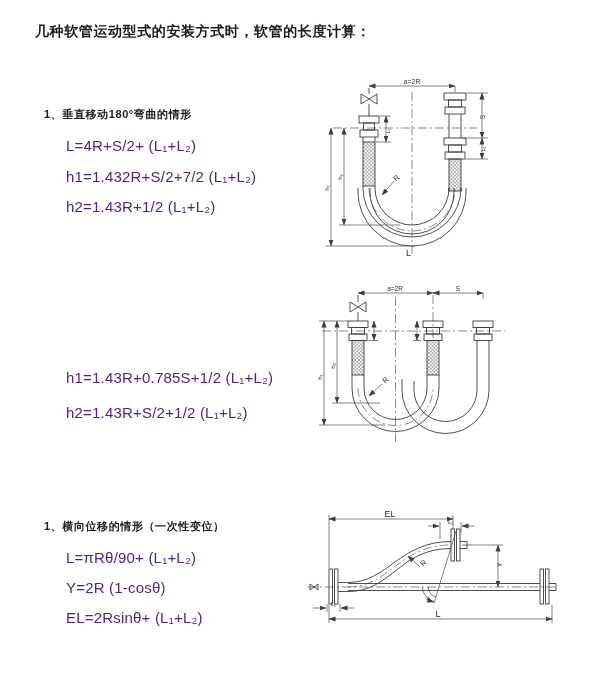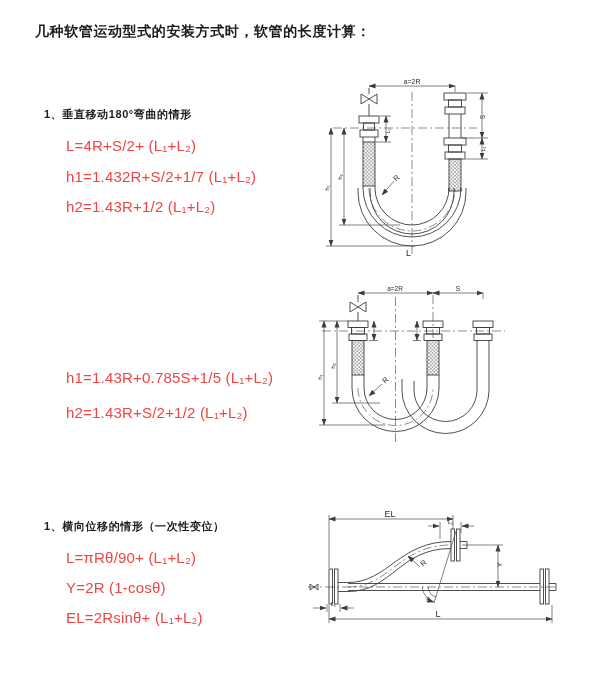--- a/index.html
+++ b/index.html
@@ -12,39 +12,39 @@
   .title {
     position:absolute; left:35px; top:23px;
     font-size:14px; font-weight:600; letter-spacing:0.6px;
   }
   .sec-heading {
     position:absolute; left:44px;
     font-size:11px; font-weight:600; letter-spacing:0.6px;
   }
   .formula {
     position:absolute; left:66px;
-    font-size:15px; font-weight:500; letter-spacing:0.2px; color:#ef4444;
+    font-size:15px; font-weight:500; letter-spacing:0.2px; color:#4c1d95;
   }
   .diagram { position:absolute; }
   svg { overflow:visible; }
   svg text { font-family:"Liberation Sans","DejaVu Sans",sans-serif; fill:#2b2b2b; }
   .drawline  { stroke:#3c3c3c; stroke-width:0.9; fill:none; }
   .dimline   { stroke:#4a4a4a; stroke-width:0.7; fill:none; }
   .chainline { stroke:#5a5a5a; stroke-width:0.7; fill:none; stroke-dasharray:9 3 2 3; }
 </style>
 </head>
 <body>
 
 <div class="page">
 
   <div class="title">几种软管运动型式的安装方式时，软管的长度计算：</div>
 
   <div class="sec-heading" style="top:107px">1、垂直移动180°弯曲的情形</div>
   <div class="formula" style="top:137px">L=4R+S/2+ (L₁+L₂)</div>
-  <div class="formula" style="top:168px">h1=1.432R+S/2+1/7 (L₁+L₂)</div>
+  <div class="formula" style="top:168px">h1=1.432R+S/2+7/2 (L₁+L₂)</div>
   <div class="formula" style="top:198px">h2=1.43R+1/2 (L₁+L₂)</div>
 
   <svg class="diagram" style="left:315px; top:74px" width="200" height="186" viewBox="0 0 200 186">
     <defs>
       <marker id="ah1" markerUnits="userSpaceOnUse" markerWidth="7" markerHeight="7" refX="6.5" refY="3.5" orient="auto-start-reverse">
         <path d="M0,1 L7,3.5 L0,6 Z" fill="#3c3c3c"></path>
       </marker>
       <pattern id="hz1" patternUnits="userSpaceOnUse" width="3.5" height="3.5">
         <path d="M0,0 L3.5,3.5 M3.5,0 L0,3.5" stroke="#6a6a6a" stroke-width="0.5"></path>
       </pattern>
@@ -111,21 +111,21 @@
     <text x="97" y="9.5" font-size="7" text-anchor="middle">a=2R</text>
     <text x="74.5" y="57" font-size="5.5" text-anchor="middle" transform="rotate(-90 74.5 57)">L₁</text>
     <text x="170" y="43" font-size="6.5" text-anchor="middle" transform="rotate(-90 170 43)">S</text>
     <text x="170" y="75" font-size="5.5" text-anchor="middle" transform="rotate(-90 170 75)">L₂</text>
     <text x="13.5" y="114" font-size="6" text-anchor="middle" transform="rotate(-90 13.5 114)">h₁</text>
     <text x="26.5" y="103" font-size="6" text-anchor="middle" transform="rotate(-90 26.5 103)">h₂</text>
     <text x="83" y="106" font-size="7.5" text-anchor="middle" transform="rotate(-42 83 106)">R</text>
     <text x="91" y="182" font-size="9">L</text>
   </svg>
 
-  <div class="formula" style="top:369px">h1=1.43R+0.785S+1/5 (L₁+L₂)</div>
+  <div class="formula" style="top:369px">h1=1.43R+0.785S+1/2 (L₁+L₂)</div>
   <div class="formula" style="top:404px">h2=1.43R+S/2+1/2 (L₁+L₂)</div>
 
   <svg class="diagram" style="left:310px; top:283px" width="210" height="168" viewBox="0 0 210 168">
     <defs>
       <marker id="ah2" markerUnits="userSpaceOnUse" markerWidth="7" markerHeight="7" refX="6.5" refY="3.5" orient="auto-start-reverse">
         <path d="M0,1 L7,3.5 L0,6 Z" fill="#3c3c3c"></path>
       </marker>
       <pattern id="hz2" patternUnits="userSpaceOnUse" width="3.5" height="3.5">
         <path d="M0,0 L3.5,3.5 M3.5,0 L0,3.5" stroke="#6a6a6a" stroke-width="0.5"></path>
       </pattern>

